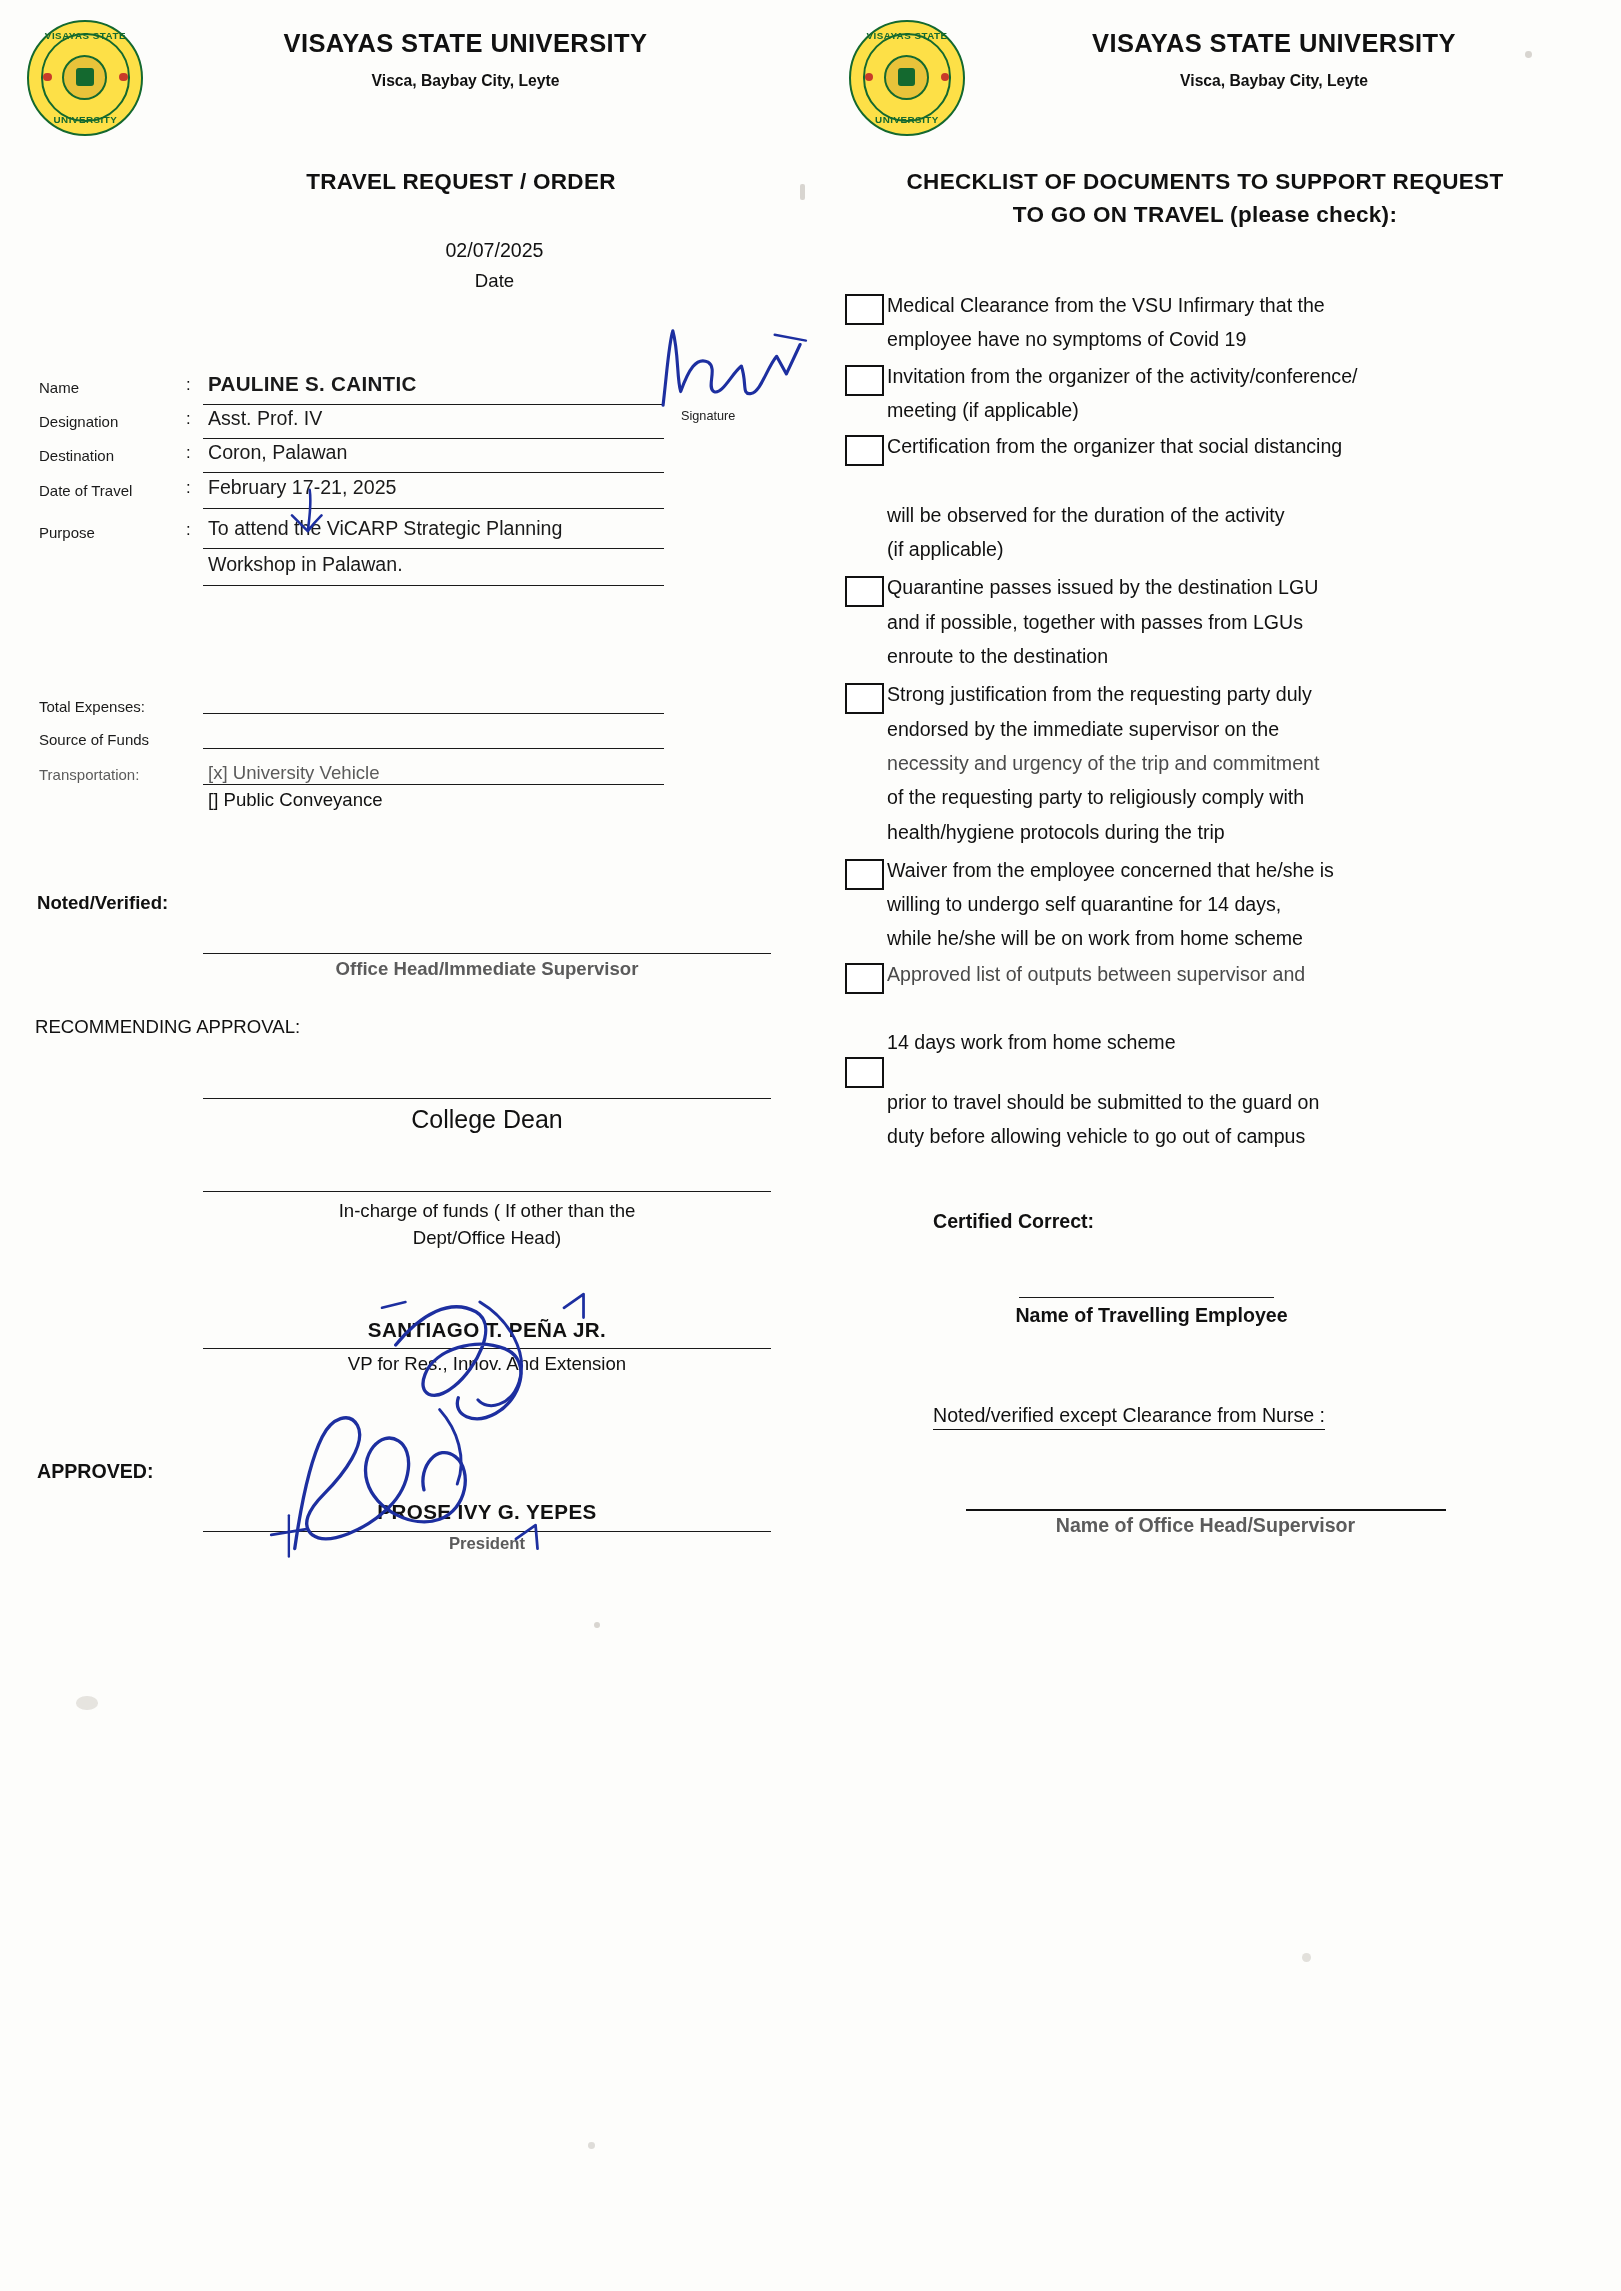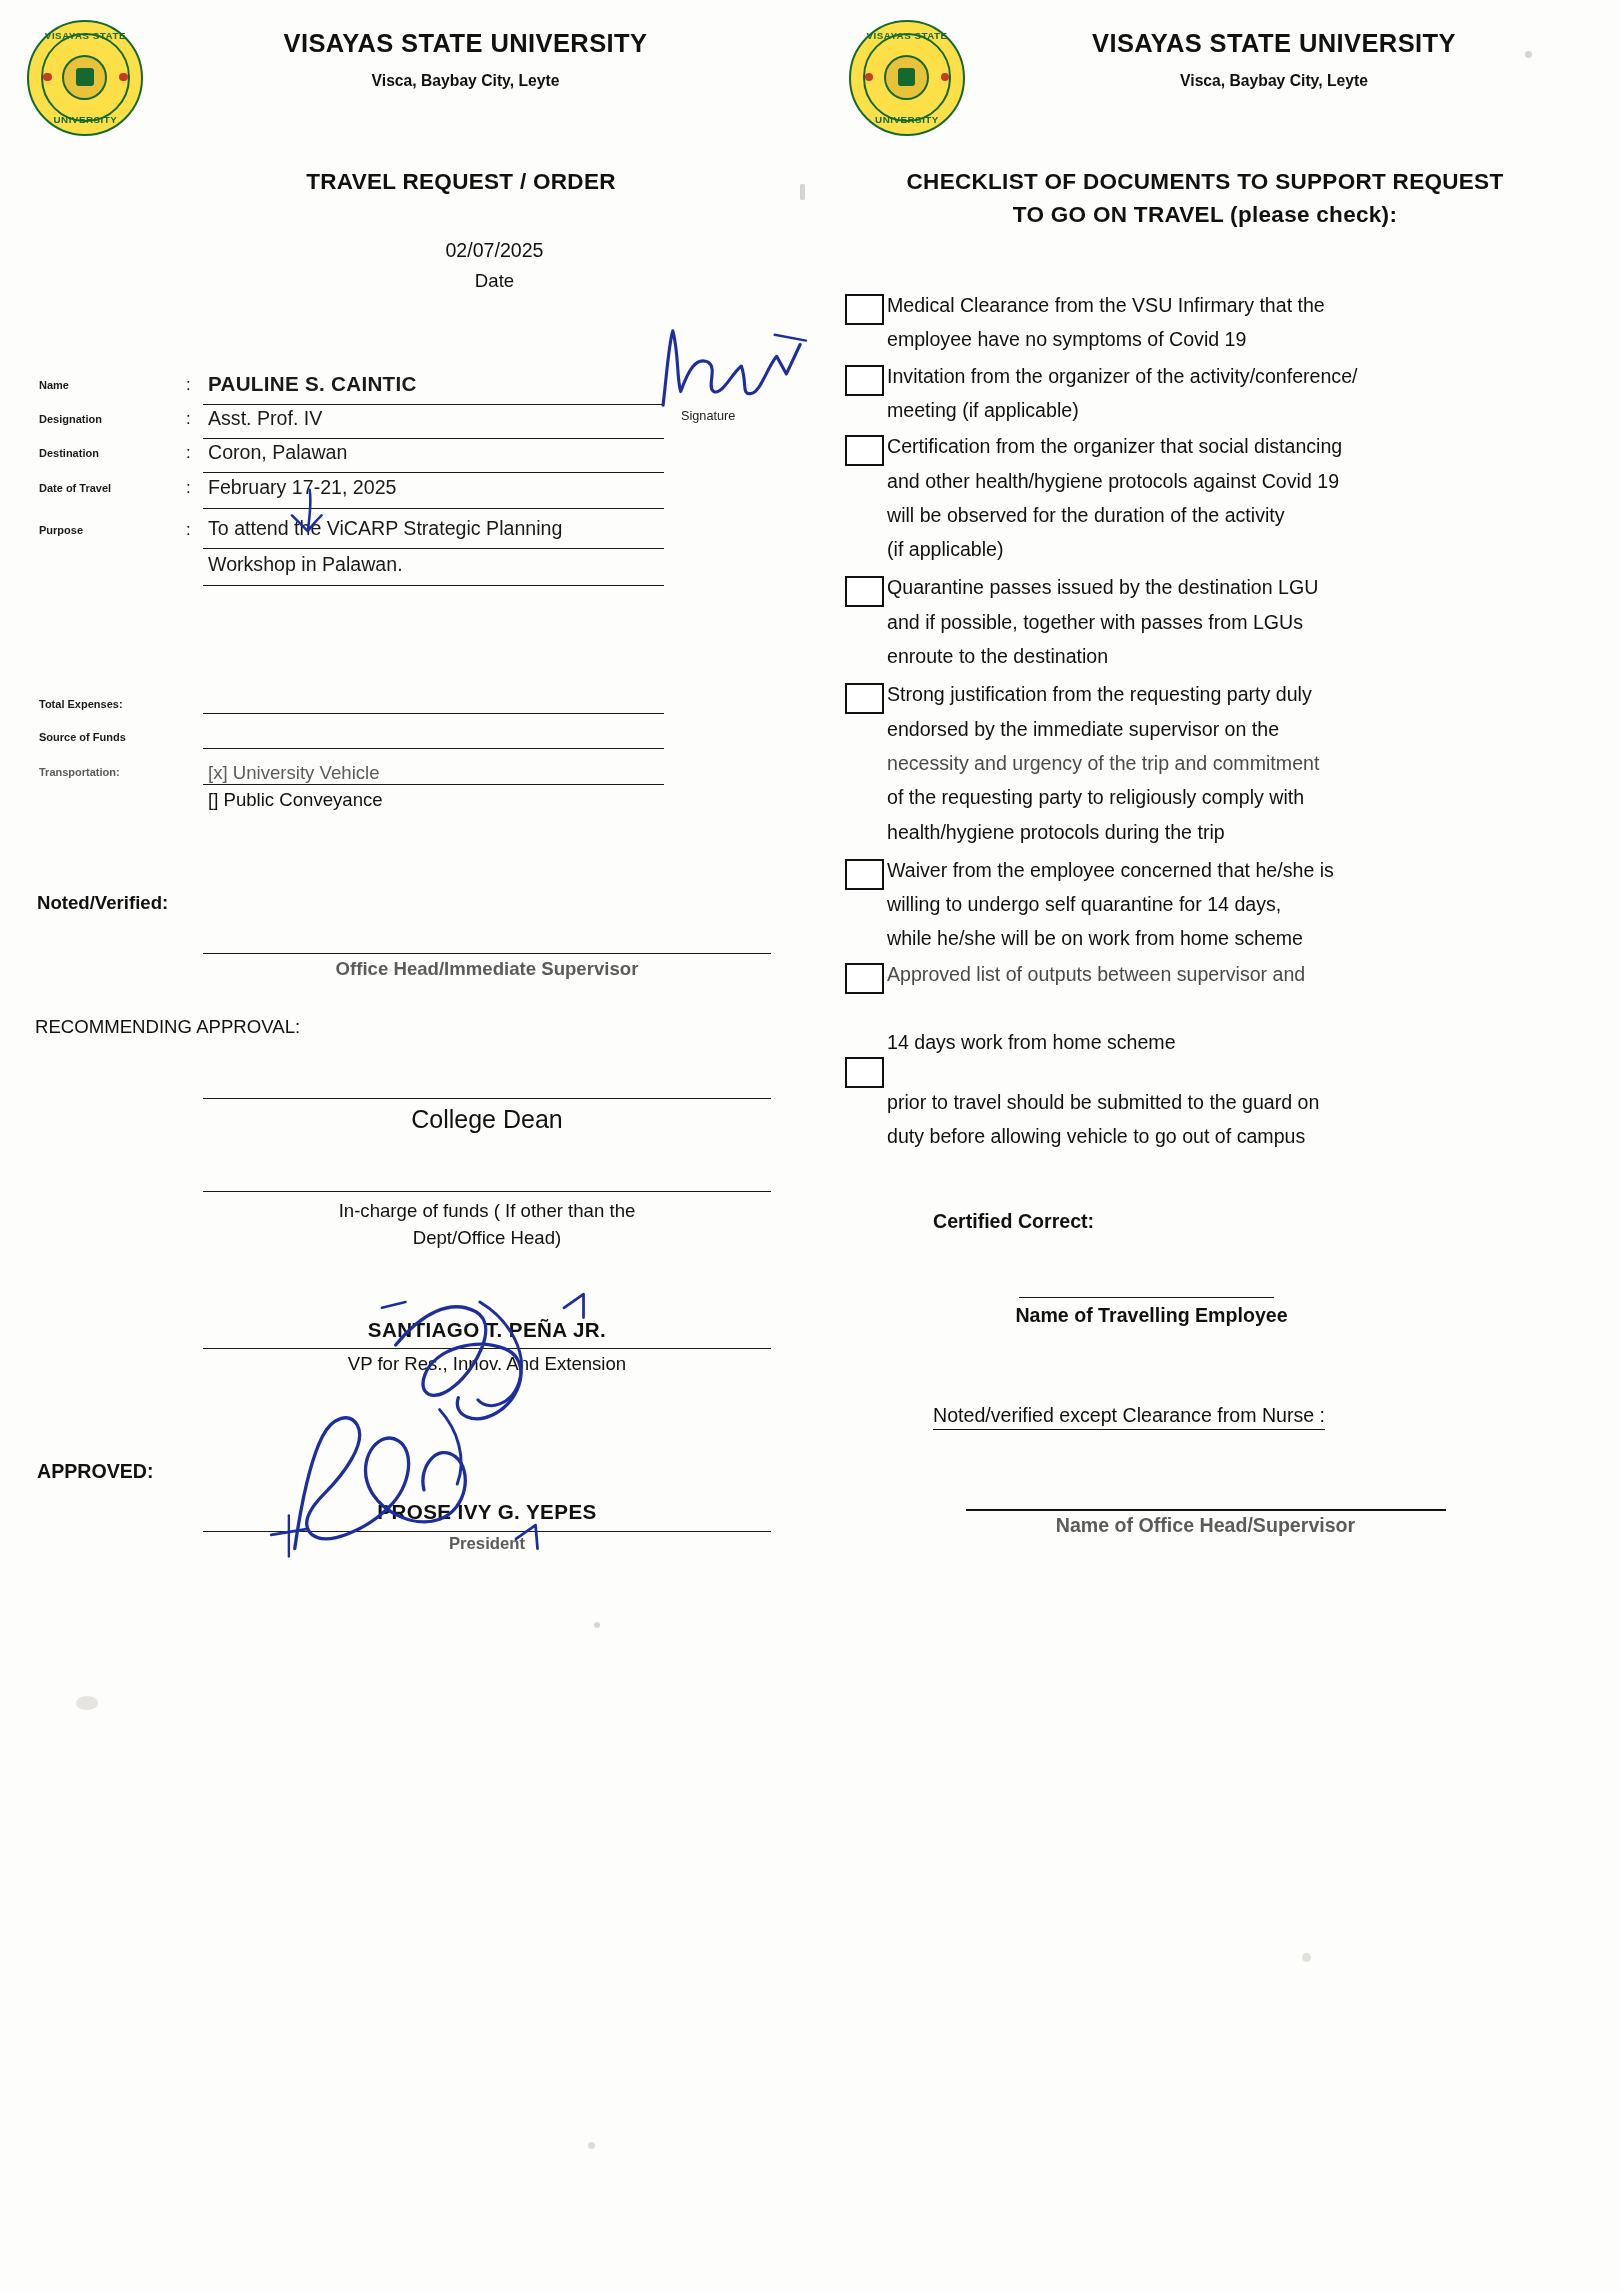--- a/index.html
+++ b/index.html
@@ -94,22 +94,22 @@
   }
 
   .doc-title {
     font-size: 22.5px;
     font-weight: bold;
     letter-spacing: 0.3px;
   }
 
   
   .field-label {
-    font-size: 11px;
-    font-weight: bold;
+    font-size: 15px;
+    font-weight: normal;
     color: #1a1a1a;
     text-align: center;
   }
   .field-colon { font-size: 16.7px; }
   .field-value {
     font-size: 19.6px;
     color: #1a1a1a;
   }
   .field-value.strong { font-weight: bold; font-size: 20.6px; letter-spacing: 0.3px; }
 
@@ -255,21 +255,20 @@
   <div class="cbox" style="left:845px; top:294px;"></div>
   <div class="ck-text" style="left:887px; top:288px;">Medical Clearance from the VSU Infirmary that the</div>
   <div class="ck-text" style="left:887px; top:322px;">employee have no symptoms of Covid 19</div>
 
   <div class="cbox" style="left:845px; top:365px;"></div>
   <div class="ck-text" style="left:887px; top:359px;">Invitation from the organizer of the activity/conference/</div>
   <div class="ck-text" style="left:887px; top:393px;">meeting (if applicable)</div>
 
   <div class="cbox" style="left:845px; top:435px;"></div>
   <div class="ck-text" style="left:887px; top:429px;">Certification from the organizer that social distancing</div>
-  <div class="ck-text" style="left:887px; top:464px;">and other health/hygiene protocols against Covid 19</div>
   <div class="ck-text" style="left:887px; top:498px;">will be observed for the duration of the activity</div>
   <div class="ck-text" style="left:887px; top:532px;"> (if applicable)</div>
 
   <div class="cbox" style="left:845px; top:576px;"></div>
   <div class="ck-text" style="left:887px; top:570px;">Quarantine passes issued by the destination LGU</div>
   <div class="ck-text" style="left:887px; top:605px;">and if possible, together with passes from LGUs</div>
   <div class="ck-text" style="left:887px; top:639px;">enroute to the destination</div>
 
   <div class="cbox" style="left:845px; top:683px;"></div>
   <div class="ck-text" style="left:887px; top:677px;">Strong justification from the requesting party duly</div>

